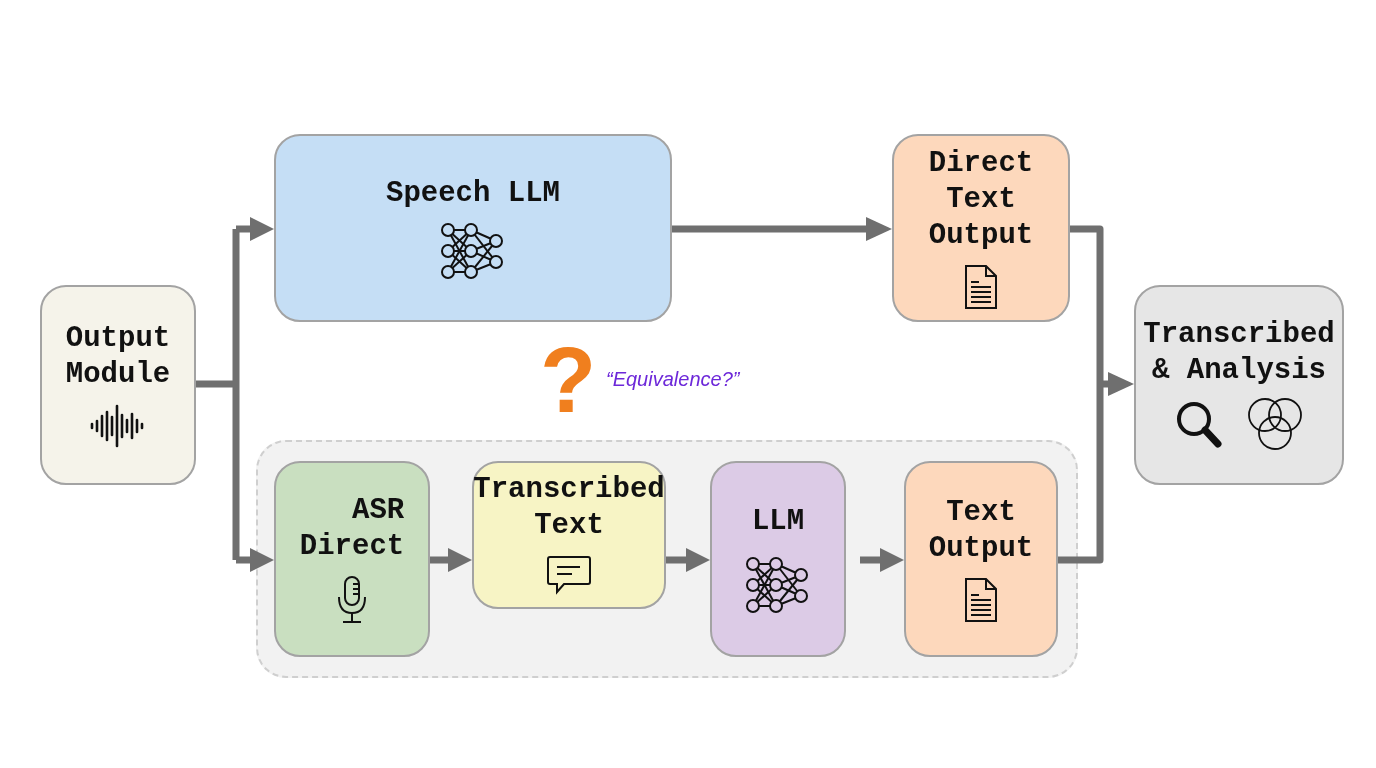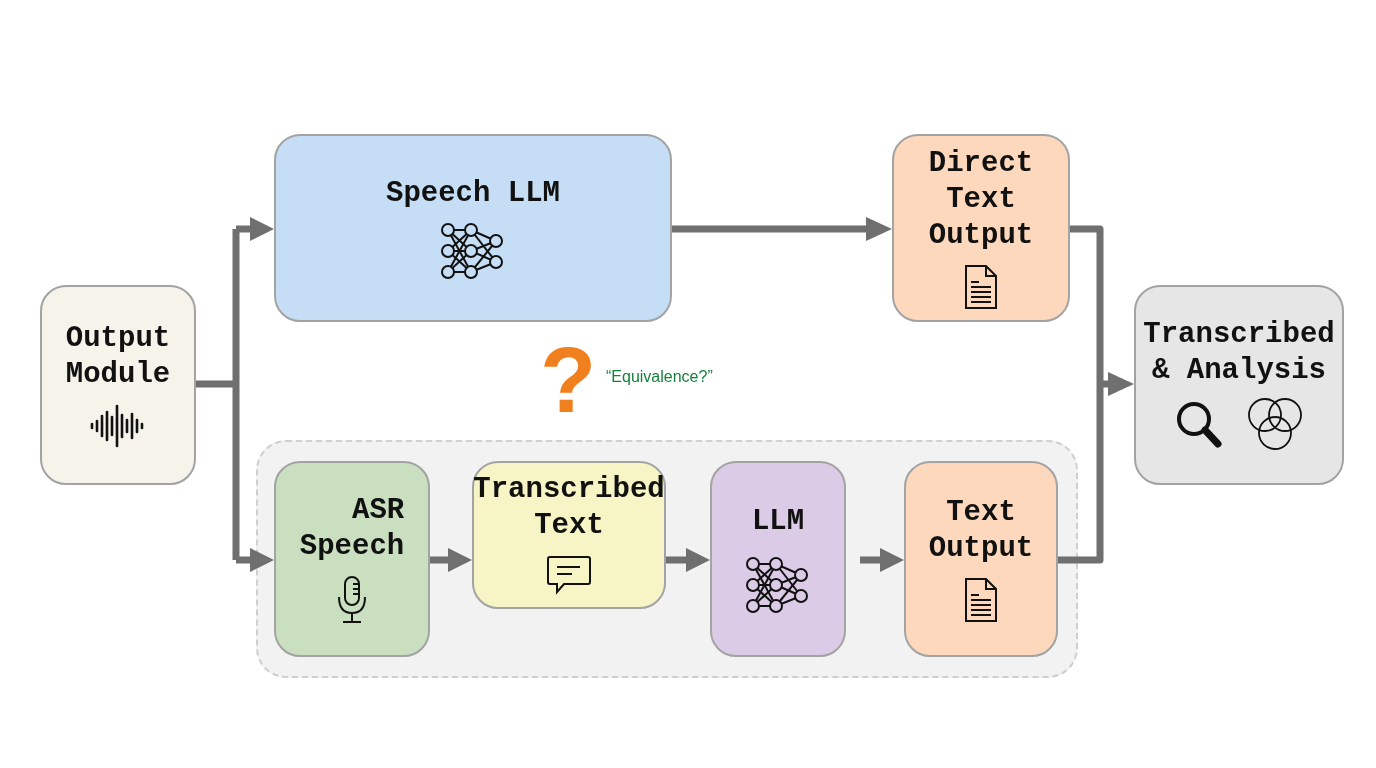--- a/index.html
+++ b/index.html
@@ -16,21 +16,21 @@
   }
   .label { font-weight:bold; font-size:29px; line-height:36px;font-family:Liberation Mono, monospace; }
   .icon { margin-top:10px; display:block; }
   #group {
     position:absolute; left:256px; top:440px; width:822px; height:238px;
     box-sizing:border-box; border:2px dashed #cfcfcf; border-radius:30px;
     background:#f2f2f2;
   }
   #wires { position:absolute; left:0; top:0; }
   .q { position:absolute; left:540px; top:334px; color:#f07f1e; font-weight:bold; font-size:92px; line-height:92px; }
-  .equiv { position:absolute; left:606px; top:368px; font-size:16px; color:#15803d; }
+  .equiv { position:absolute; left:606px; top:368px; font-style:italic; font-size:20px; color:#6d28d9; }
 </style>
 </head>
 <body>
 
 <div id="group"></div>
 
 <svg id="wires" width="1376" height="768">
   <defs>
     <marker id="ah" markerWidth="8" markerHeight="8" refX="7" refY="4" orient="auto" markerUnits="userSpaceOnUse" viewBox="0 0 8 8">
     </marker>
@@ -148,21 +148,21 @@
     </svg>
   </div>
 </div>
 
 <div class="q">?</div>
 <div class="equiv">“Equivalence?”</div>
 
 <div class="box" style="left:274px;top:461px;width:156px;height:196px;background:#c9dfc0;text-align:right;">
   <div class="label">
     <div>ASR</div>
-    <div>Speech</div>
+    <div>Direct</div>
   </div>
   <svg class="icon" width="34" height="50" viewBox="0 0 34 50">
     <rect x="10" y="2" width="14" height="28" rx="7" fill="none" stroke="#111" stroke-width="2"></rect>
     <g stroke="#111" stroke-width="2">
         <line x1="18" y1="9" x2="24" y2="9"></line>
         <line x1="18" y1="14" x2="24" y2="14"></line>
         <line x1="18" y1="19" x2="24" y2="19"></line>
       </g>
     <path d="M4 22 Q4 38 17 38 Q30 38 30 22" fill="none" stroke="#111" stroke-width="2"></path>
     <line x1="17" y1="38" x2="17" y2="46" stroke="#111" stroke-width="2"></line>

